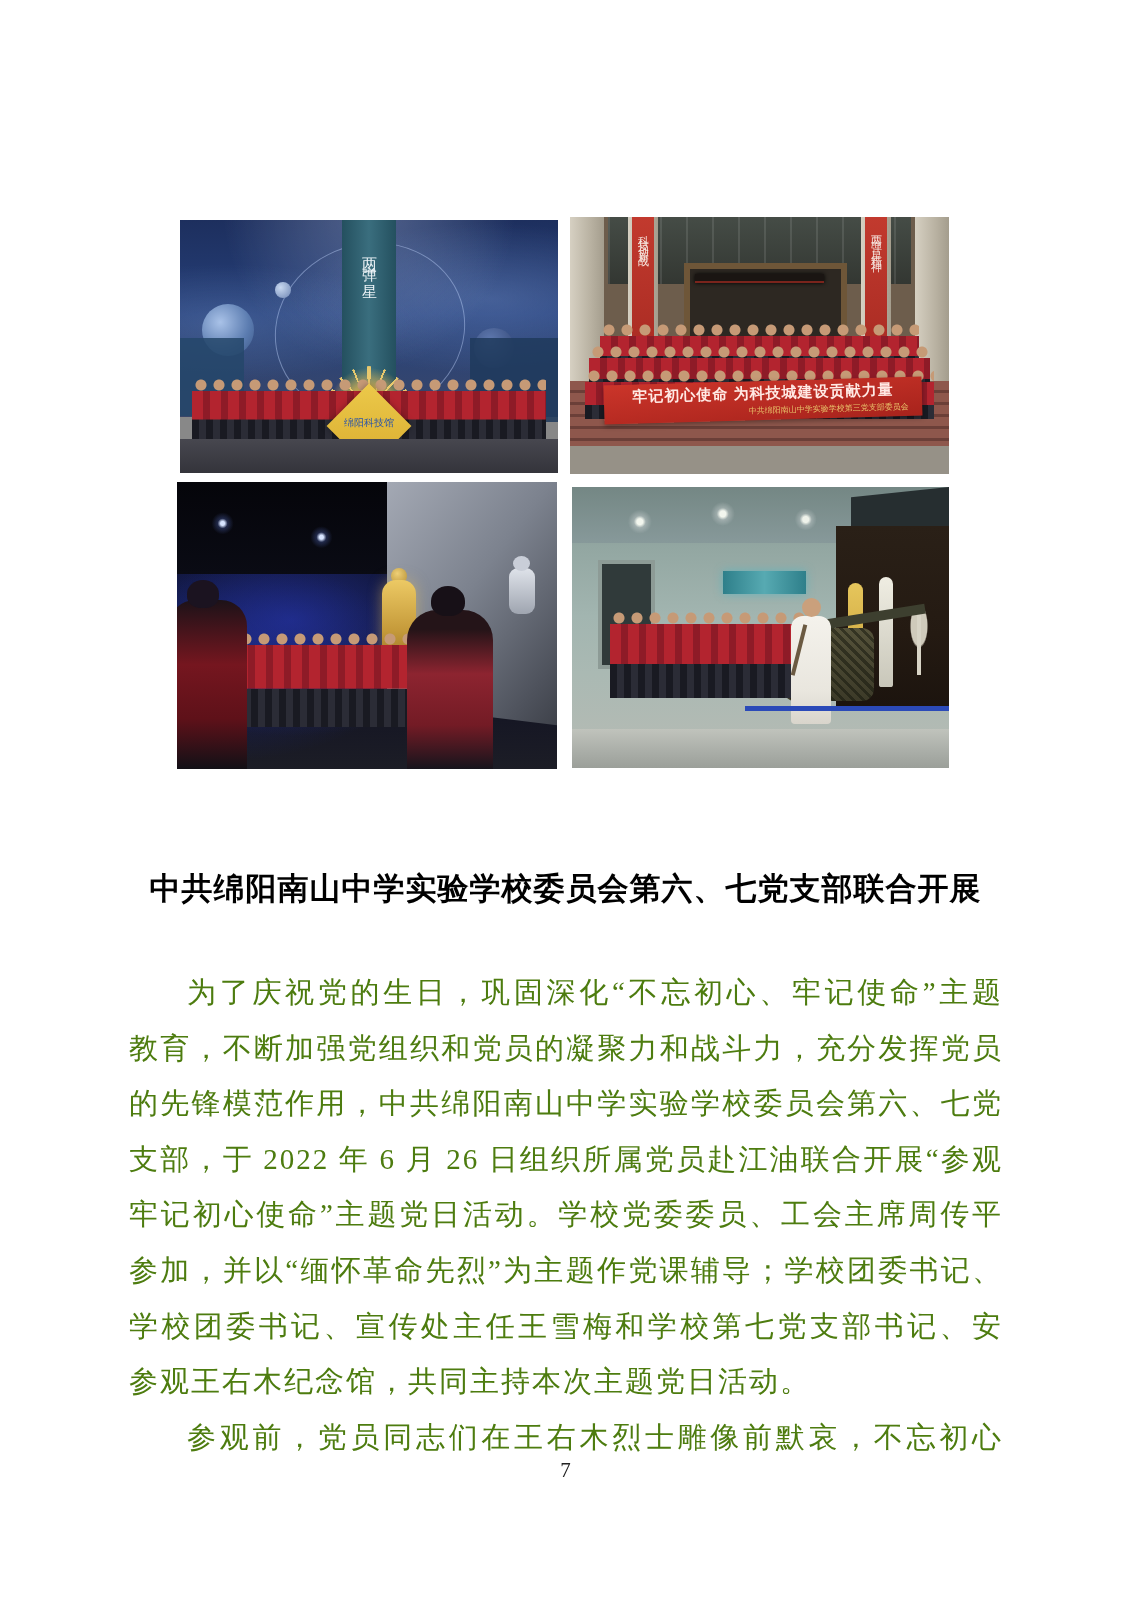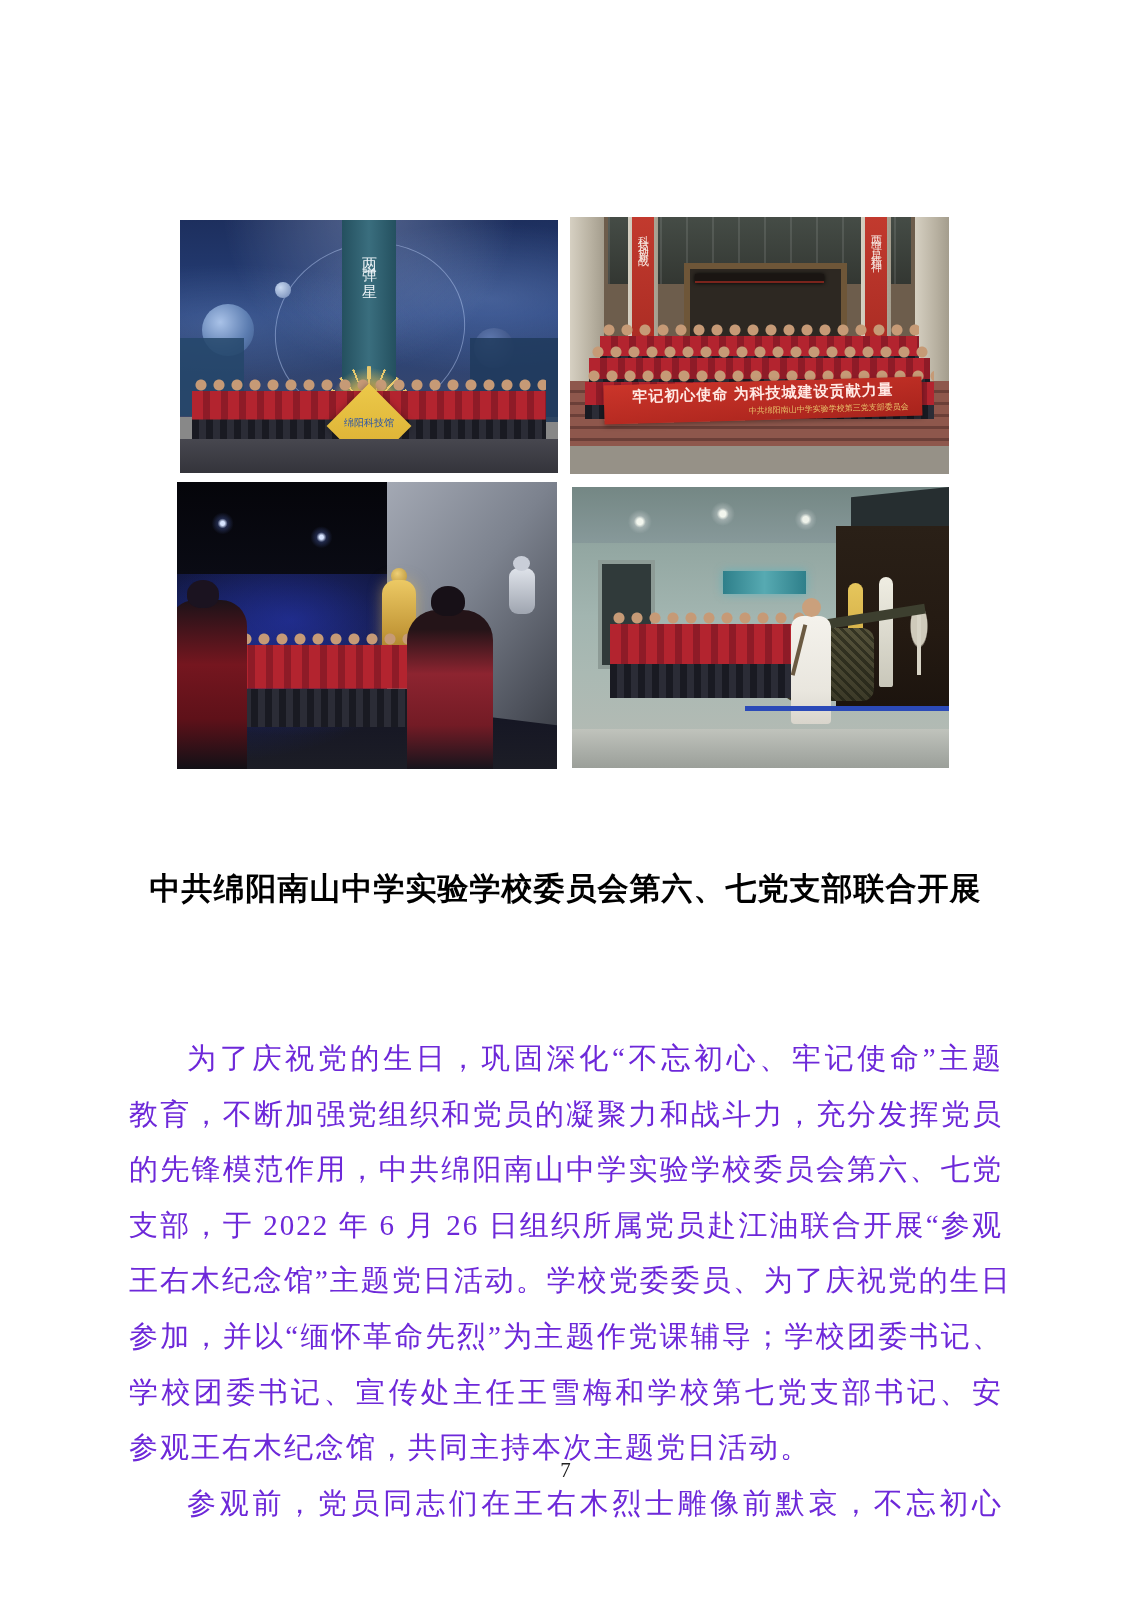--- a/index.html
+++ b/index.html
@@ -172,21 +172,21 @@
       repeating-linear-gradient(90deg,#191a22 0 7px,#2b2c36 7px 14px);
     background-repeat:repeat-x,no-repeat,no-repeat;
     background-size:18px 14px,100% 46%,100% 40%;
     background-position:0 0,0 13px,0 100%;
   }
 
   
   .title{position:absolute;left:0;top:860px;width:100%;margin:0;text-align:center;
     font-family:"Liberation Sans",sans-serif;font-weight:bold;color:#000;
     font-size:31px;line-height:57px;letter-spacing:1px;}
-  .bodytext{position:absolute;left:129px;top:1031px;width:874px;color:#6d28d9;}
+  .bodytext{position:absolute;left:129px;top:965px;width:874px;color:#4d7c0f;}
   .bline{height:55.6px;line-height:55.6px;font-size:29px;letter-spacing:2px;
     text-align:justify;text-align-last:justify;white-space:nowrap;}
   .bline.para-end{text-align-last:left;}
   .bline.indent{text-indent:2em;}
   .pageno{position:absolute;left:0;top:1458px;width:100%;text-align:center;
     font-size:21px;color:#222;}
 </style>
 </head>
 <body>
 
@@ -267,21 +267,21 @@
 
   <h1 class="title">
     <div>中共绵阳南山中学实验学校委员会第六、七党支部联合开展</div>
   </h1>
 
   <div class="bodytext">
     <div class="bline indent">为了庆祝党的生日，巩固深化“不忘初心、牢记使命”主题</div>
     <div class="bline">教育，不断加强党组织和党员的凝聚力和战斗力，充分发挥党员</div>
     <div class="bline">的先锋模范作用，中共绵阳南山中学实验学校委员会第六、七党</div>
     <div class="bline">支部，于 2022 年 6 月 26 日组织所属党员赴江油联合开展“参观</div>
-    <div class="bline">王右木纪念馆”主题党日活动。学校党委委员、为了庆祝党的生日</div>
+    <div class="bline">牢记初心使命”主题党日活动。学校党委委员、工会主席周传平</div>
     <div class="bline">参加，并以“缅怀革命先烈”为主题作党课辅导；学校团委书记、</div>
     <div class="bline">学校团委书记、宣传处主任王雪梅和学校第七党支部书记、安</div>
     <div class="bline para-end">参观王右木纪念馆，共同主持本次主题党日活动。</div>
     <div class="bline indent">参观前，党员同志们在王右木烈士雕像前默哀，不忘初心</div>
   </div>
 
   <div class="pageno">7</div>
 
 </div>
 

